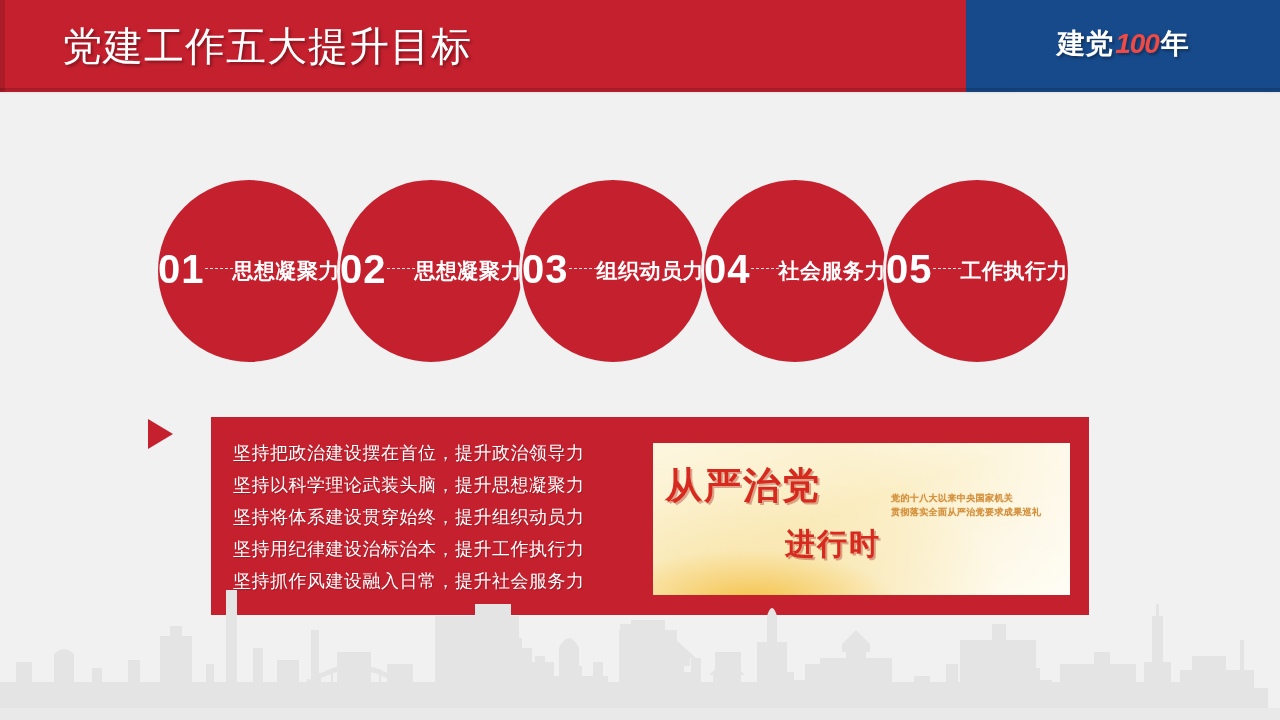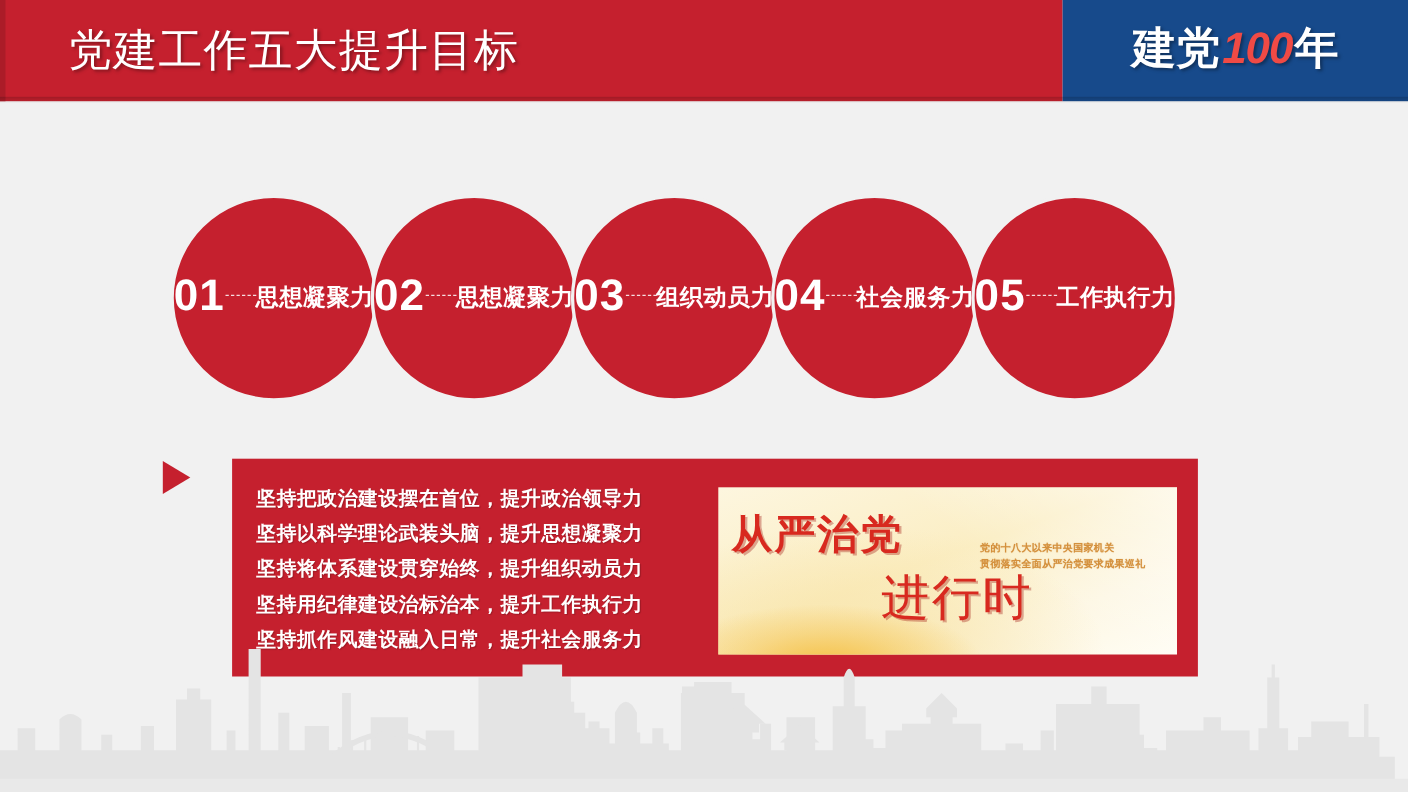--- a/index.html
+++ b/index.html
@@ -33,21 +33,21 @@
   }
   #header-title {
     position:absolute; left:62px; top:17px;
     font-size:40px; font-weight:normal; color:#ffffff;
     letter-spacing:1px; line-height:58px; white-space:nowrap;
     text-shadow:2px 2px 3px rgba(0,0,0,.35);
   }
   #header-badge {
     position:absolute; left:966px; top:13px; width:314px;
     text-align:center; white-space:nowrap;
-    font-size:40px; font-weight:bold; line-height:62px; color:#ffffff;
+    font-size:28px; font-weight:bold; line-height:62px; color:#ffffff;
     text-shadow:2px 2px 3px rgba(0,0,0,.35);
   }
   #header-badge .num {
     color:#ef4a45; font-style:italic; font-weight:bold;
     padding:0 2px; letter-spacing:-1px;
   }
 
   
   #circles { position:absolute; left:0; top:177px; width:1280px; height:190px; }
   .circle {
@@ -82,21 +82,21 @@
   
   #panel {
     position:absolute; left:211px; top:417px; width:878px; height:198px;
     background:#c5202e;
   }
   #panel-text {
     position:absolute; left:22px; top:20px; width:400px;
     color:#ffffff;
   }
   #panel-text .line {
-    font-size:18px; font-weight:bold; line-height:32px;
+    font-size:18px; font-weight:normal; line-height:32px;
     letter-spacing:.5px; white-space:nowrap;
     text-shadow:1px 1px 1px rgba(0,0,0,.20);
   }
 
   
   #poster {
     position:absolute; left:442px; top:26px; width:417px; height:152px;
     overflow:hidden;
     background:
       radial-gradient(ellipse at 30% 100%, #f8e4a8 0%, rgba(248,228,168,0) 55%),
@@ -111,24 +111,23 @@
     background:linear-gradient(215deg, rgba(255,255,255,.85) 0%, rgba(255,246,215,0) 60%);
   }
   #poster .title1{
     position:absolute; left:12px; top:16px;
     font-size:37px; font-weight:bold; color:#d8291f;
     letter-spacing:2px; line-height:54px; white-space:nowrap;
     text-shadow:2px 2px 0 rgba(160,20,14,.35);
   }
   #poster .title2{
     position:absolute; left:132px; top:74px;
-    font-size:44px; font-weight:normal; color:#d8291f;
+    font-size:30px; font-weight:bold; color:#d8291f;
     letter-spacing:2px; line-height:54px; white-space:nowrap;
     text-shadow:2px 2px 0 rgba(160,20,14,.35);
-    margin-left:16px;
   }
   #poster .sub{
     position:absolute; left:238px; top:48px; width:175px;
     font-size:9px; font-weight:bold; color:#d4903c; line-height:14px;
     letter-spacing:.4px; white-space:nowrap;
     text-shadow:0 0 1px rgba(212,144,60,.6);
   }
 
   
   #cityscape { position:absolute; left:0; bottom:0; width:1280px; height:130px; }

